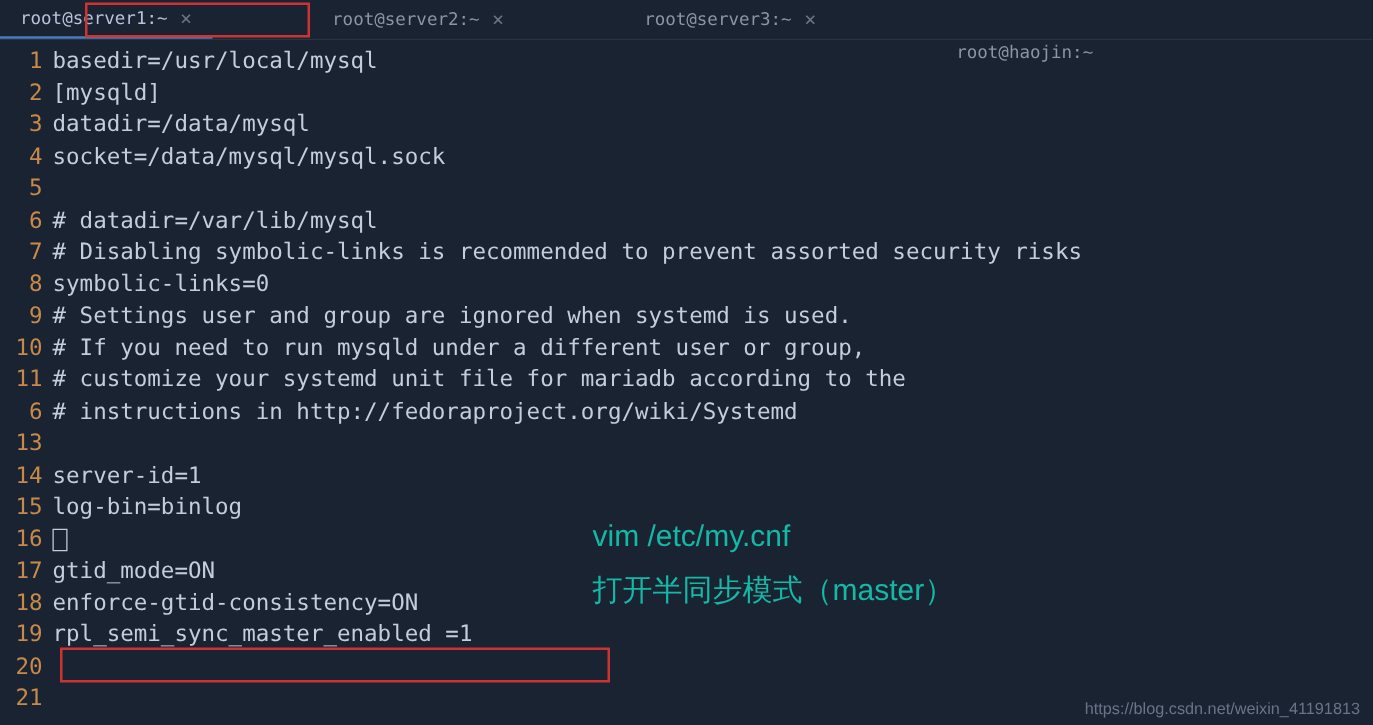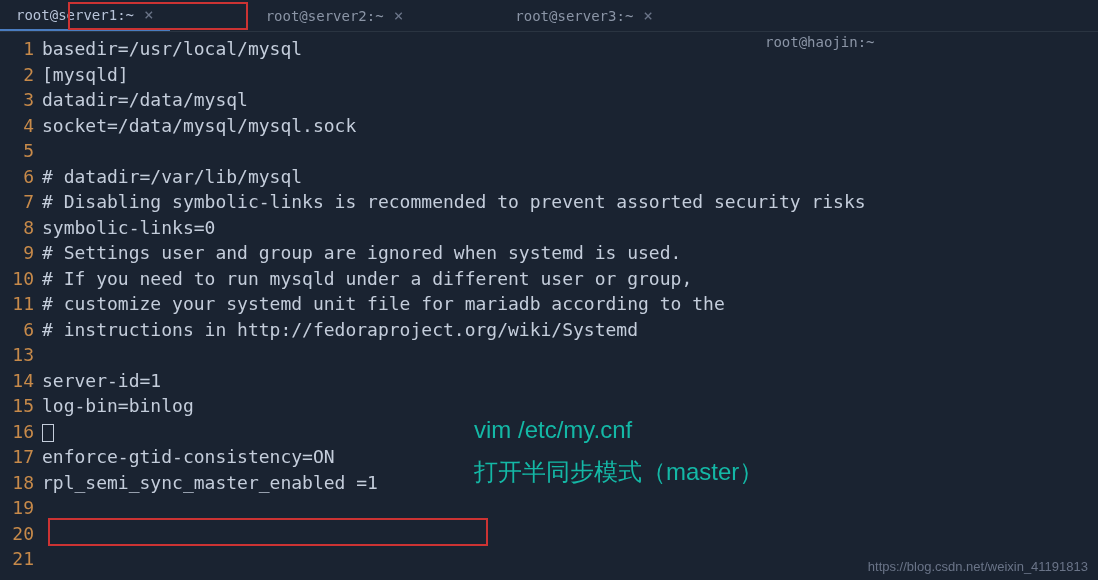--- a/index.html
+++ b/index.html
@@ -173,20 +173,21 @@
       <div class="code-line"># Disabling symbolic-links is recommended to prevent assorted security risks</div>
       <div class="code-line">symbolic-links=0</div>
       <div class="code-line"># Settings user and group are ignored when systemd is used.</div>
       <div class="code-line"># If you need to run mysqld under a different user or group,</div>
       <div class="code-line"># customize your systemd unit file for mariadb according to the</div>
       <div class="code-line"># instructions in http://fedoraproject.org/wiki/Systemd</div>
       <div class="code-line"></div>
       <div class="code-line">server-id=1</div>
       <div class="code-line">log-bin=binlog</div>
       <div class="code-line"><span class="cursor-box"></span></div>
+      <div class="code-line">gtid_mode=ON</div>
       <div class="code-line">enforce-gtid-consistency=ON</div>
       <div class="code-line">rpl_semi_sync_master_enabled =1</div>
       <div class="code-line"></div>
     </div>
 </div>
 
 <div class="annotation annotation1">vim /etc/my.cnf</div>
 <div class="annotation annotation2">打开半同步模式（master）</div>
 
 <div class="line-highlight"></div>

